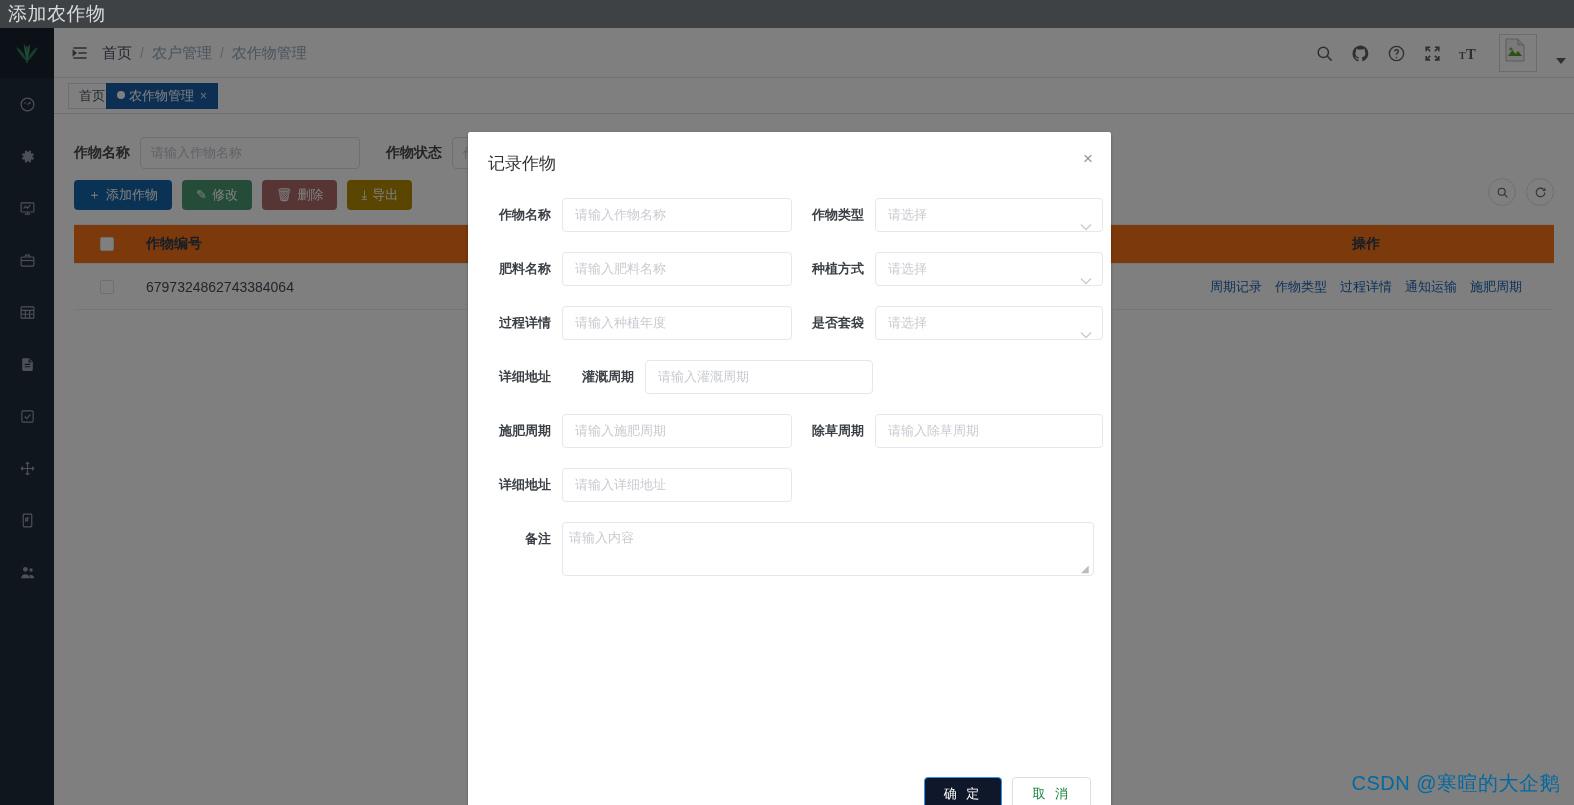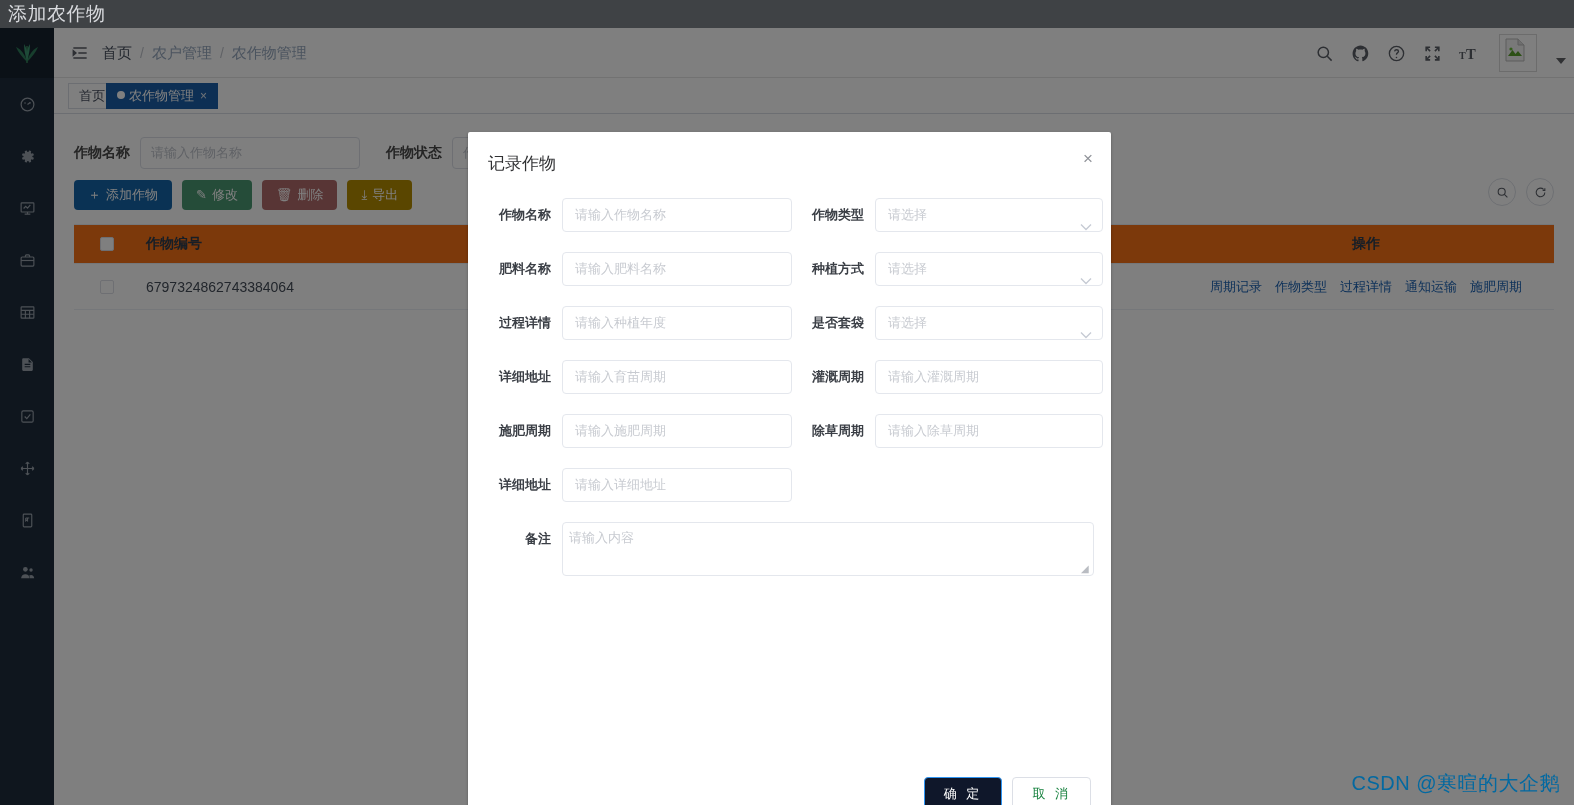--- a/index.html
+++ b/index.html
@@ -577,21 +577,20 @@
                   <path d="M1 1.5L6 6.5 11 1.5"></path>
                 </svg>
             </span>
           </div>
         </div>
       </div>
 
       <div class="row">
         <div class="fg">
           <div class="fg-label">详细地址</div>
-          <div class="ctrl w-left">请输入育苗周期</div>
         </div>
         <div class="gap"></div>
         <div class="fg">
           <div class="fg-label">灌溉周期</div>
           <div class="ctrl" style="width:228px;">请输入灌溉周期</div>
         </div>
       </div>
 
       <div class="row">
         <div class="fg">

